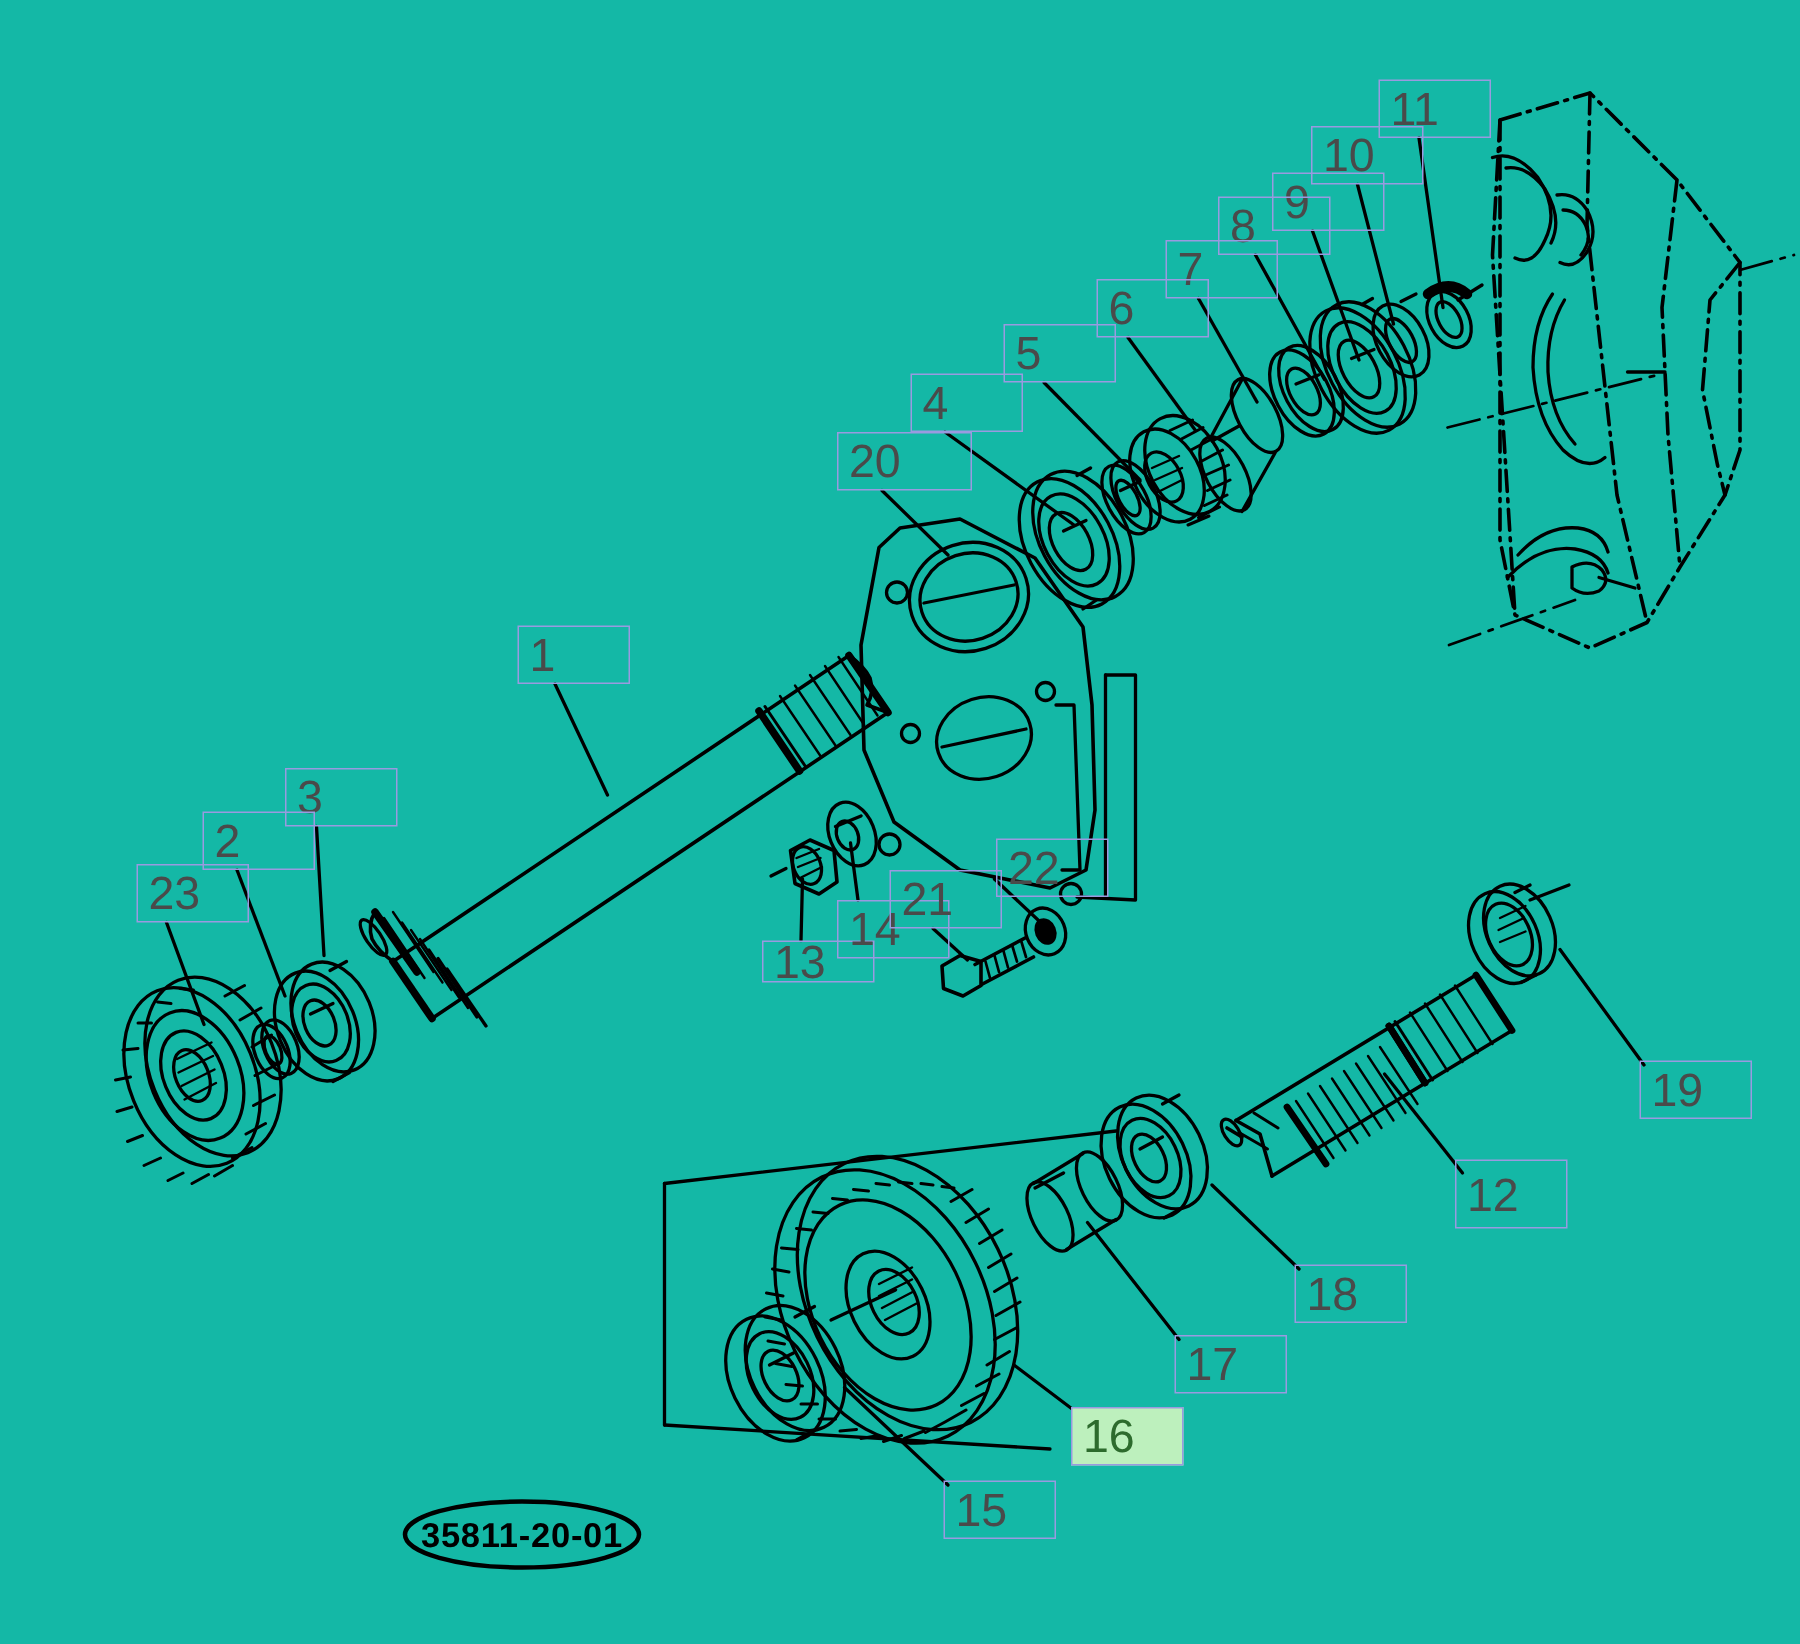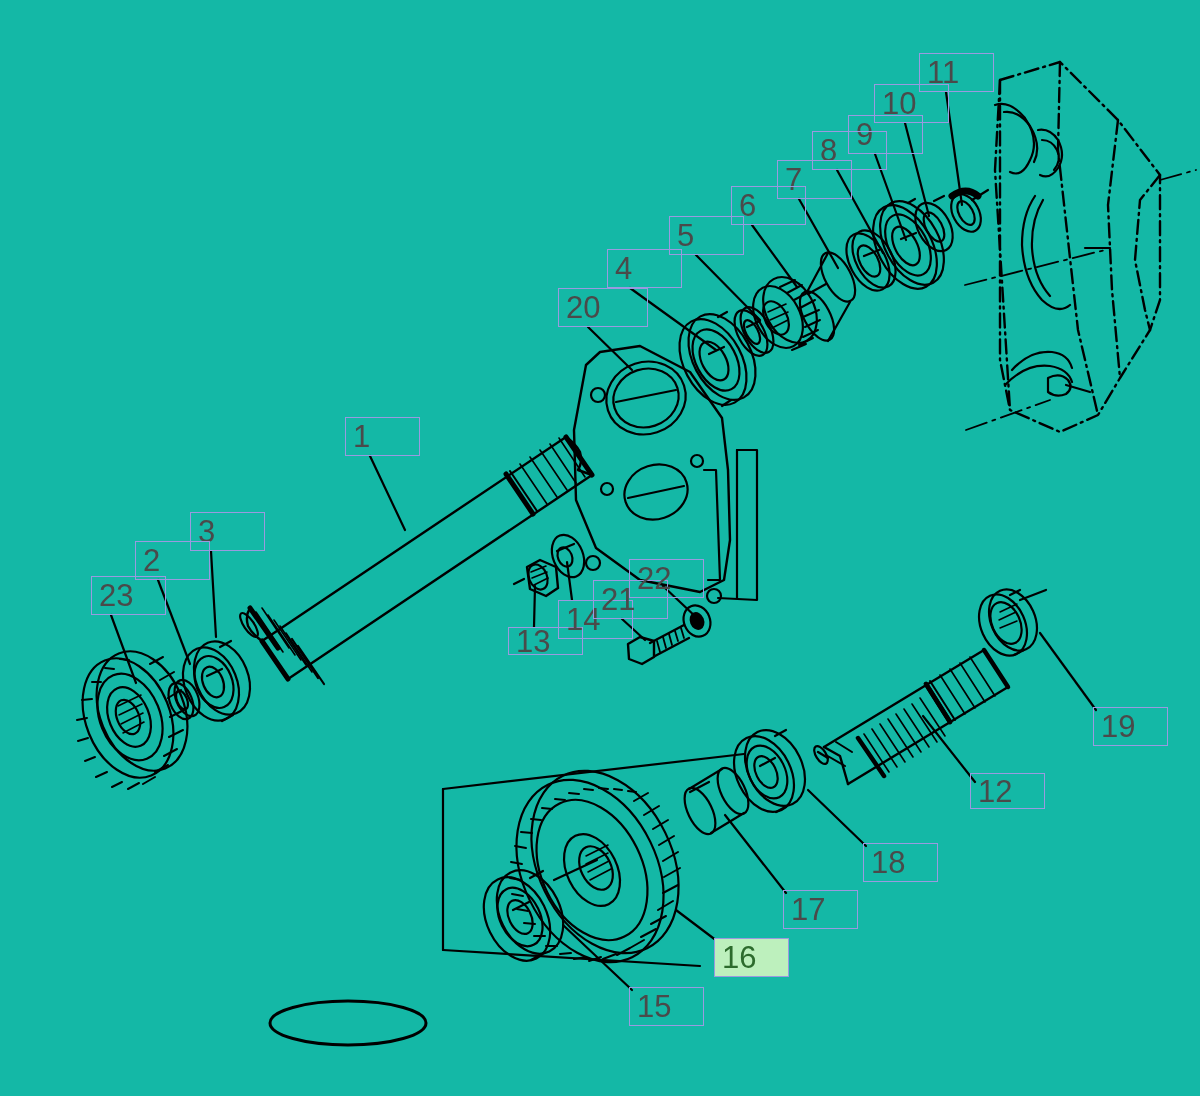--- a/index.html
+++ b/index.html
@@ -455,37 +455,40 @@
       </div>
       <div class="callout" style="left: 508px; top: 627px; width: 75px; height: 28px;">
         <span>13</span>
       </div>
       <div class="callout" style="left: 558px; top: 600px; width: 75px; height: 39px;">
         <span>14</span>
       </div>
       <div class="callout" style="left: 593px; top: 580px; width: 75px; height: 39px;">
         <span>21</span>
       </div>
-      <div class="callout" style="left: 629px; top: 559px; width: 75px; height: 39px;">
+      <div class="callout" style="left: 664px; top: 559px; width: 75px; height: 39px;">
         <span>22</span>
       </div>
-      <div class="callout" style="left: 970px; top: 773px; width: 75px; height: 36px;">
+      <div class="callout" style="left: 970px; top: 773px; width: 75px; height: 46px;">
         <span>12</span>
       </div>
       <div class="callout" style="left: 1093px; top: 707px; width: 75px; height: 39px;">
         <span>19</span>
       </div>
       <div class="callout" style="left: 863px; top: 843px; width: 75px; height: 39px;">
         <span>18</span>
       </div>
       <div class="callout" style="left: 783px; top: 890px; width: 75px; height: 39px;">
         <span>17</span>
       </div>
       <div class="callout selected" style="left: 714px; top: 938px; width: 75px; height: 39px;">
         <span>16</span>
       </div>
       <div class="callout" style="left: 629px; top: 987px; width: 75px; height: 39px;">
         <span>15</span>
       </div>
     </div>
 
+  <div class="partno-wrap">
+    <div class="partno-text">35811-20-01</div>
+  </div>
 
 </div>
 
 </body></html>

